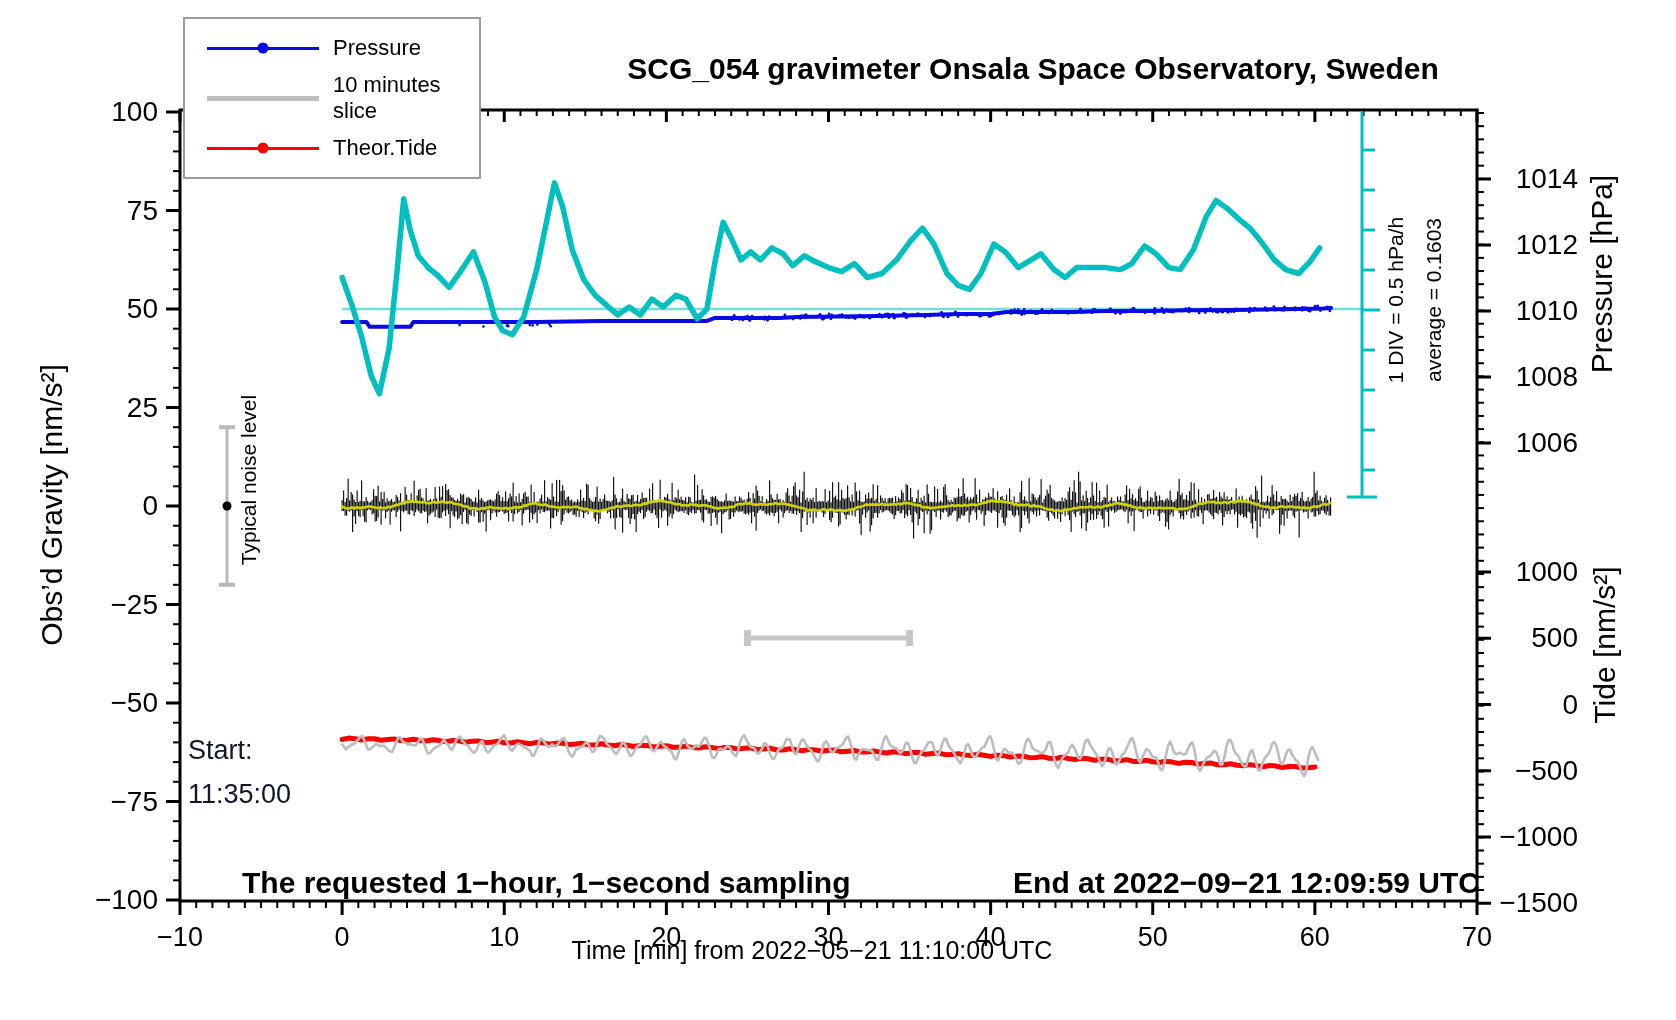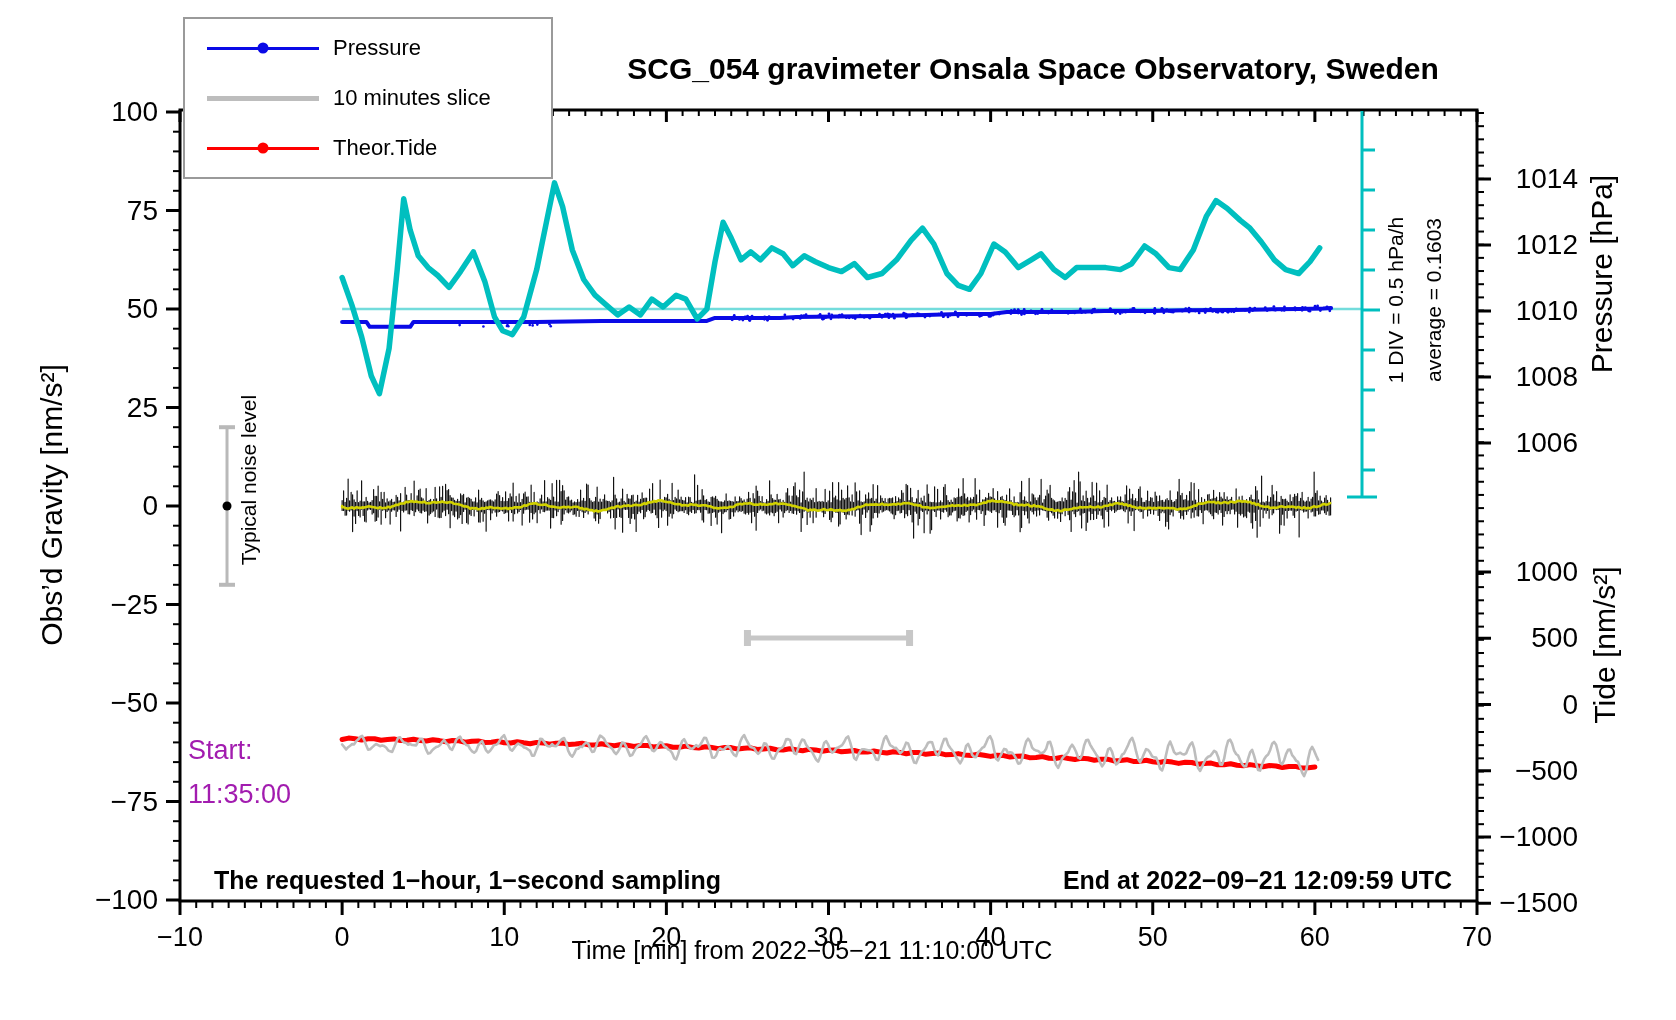--- a/index.html
+++ b/index.html
@@ -6,24 +6,24 @@
   #stage{position:relative;width:1676px;height:1020px;background:#ffffff;overflow:hidden;
          font-family:"Liberation Sans","DejaVu Sans",sans-serif;color:#000;}
   #plot-svg{position:absolute;left:0;top:0;}
   .txt{position:absolute;white-space:nowrap;}
   .center{transform:translate(-50%,-50%);}
   .vert{transform:translate(-50%,-50%) rotate(-90deg);}
   #title{font-size:30px;font-weight:bold;}
   #xlabel{font-size:25px;text-align:center;}
   .axlabel{font-size:30px;}
   .note{font-size:21px;}
-  .gray{color:#a21caf;}
-  .boldnote{font-size:25px;font-weight:bold;}
+  .gray{color:#0f172a;}
+  .boldnote{font-size:30px;font-weight:bold;margin-left:28px;}
   #start-block{font-size:27px;line-height:44px;}
-  #legend{position:absolute;left:183px;top:17px;width:370px;height:162px;
+  #legend{position:absolute;left:183px;top:17px;width:298px;height:162px;
           border:2px solid #9a9a9a;background:#ffffff;box-sizing:border-box;
           display:flex;flex-direction:column;justify-content:space-around;padding:4px 0;}
   .leg-row{display:flex;align-items:center;height:26px;}
   .leg-sample{position:relative;width:112px;margin-left:22px;flex:none;}
   .leg-line{width:100%;}
   .leg-dot{position:absolute;left:50%;top:50%;transform:translate(-50%,-50%);border-radius:50%;}
   .leg-label{margin-left:14px;font-size:22px;}
 </style>
 </head>
 <body>

